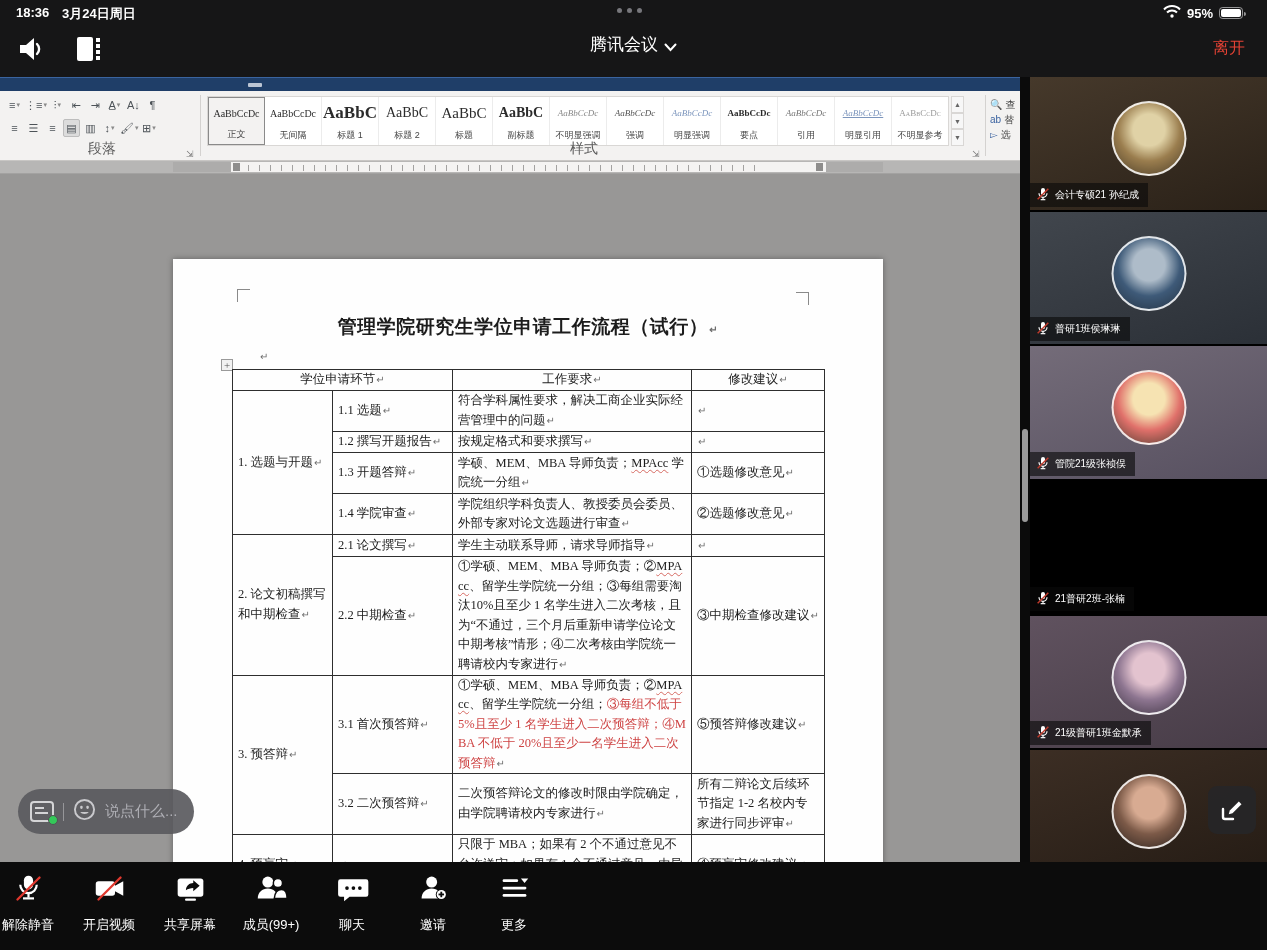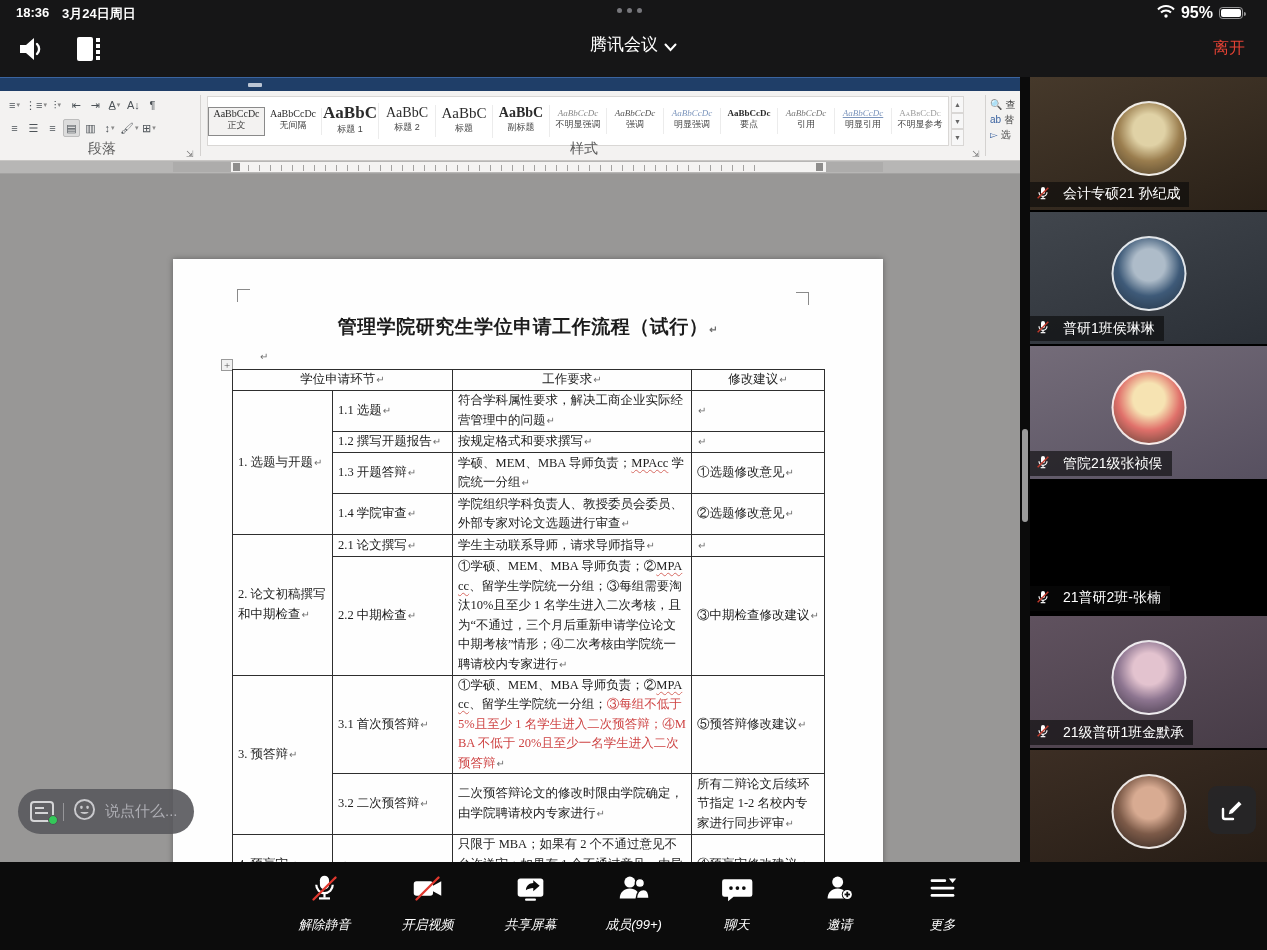--- a/index.html
+++ b/index.html
@@ -6,21 +6,21 @@
   html,body { width:1267px; height:950px; overflow:hidden; background:#000;
     font-family:"Liberation Sans", sans-serif; -webkit-font-smoothing:antialiased; }
 
   
   #header { position:absolute; left:0; top:0; width:1267px; height:77px; background:#161617; color:#fff;padding-left:43px; }
   #status-time { position:absolute; left:16px; top:5px; font-size:13px; font-weight:bold; }
   #status-date { position:absolute; left:62px; top:5px; font-size:13px; font-weight:bold; }
   #home-dots { position:absolute; left:617px; top:8px; display:flex; gap:5px; }
   #home-dots i { width:5px; height:5px; border-radius:50%; background:#77777c; }
   #status-right { position:absolute; right:24px; top:4px; display:flex; align-items:center; gap:6px; }
-  #battery-pct { font-size:16px; font-weight:bold; }
+  #battery-pct { font-size:13px; font-weight:bold; }
   .batt { position:relative; width:24px; height:12px; border:1px solid rgba(255,255,255,.55); border-radius:3.5px; }
   .batt i { position:absolute; left:1px; top:1px; bottom:1px; width:20px; background:#fff; border-radius:2px; }
   .batt em { position:absolute; right:-4px; top:3.5px; width:2px; height:4px; background:rgba(255,255,255,.55); border-radius:0 2px 2px 0; }
   #spk-btn { position:absolute; left:16px; top:33px; width:34px; height:34px; }
   #layout-btn { position:absolute; left:72px; top:33px; width:34px; height:34px; }
   #meeting-title { position:absolute; left:0; right:0; top:33px; text-align:center; font-size:17px; color:#fff; }
   #meeting-title svg { vertical-align:-2px; margin-left:6px; }
   #meeting-timer { position:absolute; left:0; right:0; top:56px; text-align:center; font-size:13px; color:#e3e3e6; }
   #leave-btn { position:absolute; right:22px; top:38px; font-size:16px; color:#e34234; }
 
@@ -32,21 +32,21 @@
   .rib-group-label { position:absolute; bottom:2px; font-size:14px; color:#5a5a5a; }
   .launcher { position:absolute; bottom:1px; font-size:9px; color:#7a7a7a; }
   #para-icons { position:absolute; left:6px; top:5px; width:190px; }
   #para-icons .row { display:flex; gap:2px; margin-bottom:5px; }
   .ric { min-width:17px; height:18px; display:flex; align-items:center; justify-content:center;
     font-size:11px; color:#4d5358; border-radius:2px; }
   .ric.sel { background:#dcdcdc; border:1px solid #bdbdbd; }
   .ric small { font-size:7px; color:#8a8a8a; margin-left:1px; }
   #rib-vsep1 { position:absolute; left:200px; top:4px; bottom:4px; width:1px; background:#d4d2d0; }
   #style-gallery { position:absolute; left:207px; top:5px; width:742px; height:50px; background:#fff;
-    border:1px solid #d9d7d5; display:flex; overflow:hidden;align-items:center; }
+    border:1px solid #d9d7d5; display:flex; overflow:hidden; }
   .style-card { width:57px; flex:0 0 57px; border-right:1px solid #ececec; position:relative;
     display:flex; flex-direction:column; align-items:center; justify-content:flex-end; padding-bottom:3px; cursor:default; overflow:hidden; }
   .style-card.selected { border:1px solid #8a8a8a; background:#f3f2f1; }
   .style-prev { flex:1; display:flex; align-items:center; justify-content:center; width:100%;
     font-family:"Liberation Serif", serif; color:#2b2b2b; white-space:nowrap; overflow:hidden; }
   .style-lbl { font-size:9px; color:#444; white-space:nowrap; }
   .sp-normal{font-size:10px;} .sp-h1{font-size:17px; font-weight:bold;} .sp-h2{font-size:14px;}
   .sp-title{font-size:15px;} .sp-subtitle{font-size:14px; font-weight:bold;}
   .sp-subtle-em{font-size:9px; font-style:italic; color:#8a8a8a;}
   .sp-em{font-size:9px; font-style:italic; color:#555;}
@@ -95,28 +95,28 @@
   #strip { position:absolute; left:1020px; top:77px; width:10px; height:785px; background:#0b0b0b; }
   #scrollbar { position:absolute; left:2px; top:352px; width:6px; height:93px; background:#9a9a9a; border-radius:3px; }
 
   
   #sidebar { position:absolute; left:1030px; top:77px; width:237px; height:785px; overflow:hidden; background:#000; }
   .tile { position:relative; width:237px; height:134.7px; border-bottom:2px solid #000; overflow:hidden; }
   .avatar { position:absolute; left:50%; top:24px; transform:translateX(-50%); width:75px; height:75px;
     border-radius:50%; border:2px solid rgba(255,255,255,.85); }
   .avatar.txt { width:84px; height:84px; border:none; top:20px; display:flex; align-items:center;
     justify-content:center; color:#fff; font-size:22px; letter-spacing:1px; }
-  .name-pill { position:absolute; left:0; bottom:3px; display:flex; align-items:center; gap:12px;
-    background:rgba(10,10,10,.62); color:#fff; font-size:14px; padding:3px 9px 3px 5px; max-width:230px; white-space:nowrap;text-align:center; }
+  .name-pill { position:absolute; left:0; bottom:3px; display:flex; align-items:center; gap:4px;
+    background:rgba(10,10,10,.62); color:#fff; font-size:10px; padding:3px 9px 3px 5px; max-width:230px; white-space:nowrap;text-align:center; }
   .annot-btn { position:absolute; right:11px; top:36px; width:48px; height:48px; border-radius:9px;
     background:rgba(38,38,40,.88); display:flex; align-items:center; justify-content:center; }
 
   
   #bottombar { position:absolute; left:0; top:862px; width:1267px; height:88px; background:#0c0c0c; }
-  #bb-items { position:absolute; left:0; right:0; top:10px; display:flex; justify-content:center; gap:47px;font-style:italic; }
+  #bb-items { position:absolute; left:0; right:0; top:10px; display:flex; gap:25px; }
   .bb-item { width:56px; display:flex; flex-direction:column; align-items:center; gap:7px; color:#fff; }
   .bb-item .lbl { font-size:13px; white-space:nowrap; }
 
   
   #chat-pill { position:absolute; left:18px; top:789px; height:45px; border-radius:23px;
     background:rgba(90,90,94,.92); display:flex; align-items:center; padding:0 16px 0 12px; gap:9px; }
   #chat-pill .vdiv { width:1px; height:18px; background:rgba(255,255,255,.35); }
   #chat-placeholder { color:#aeaeb4; font-size:15px; }
   .kb-icon { position:relative; width:24px; height:21px; }
   .kb-icon .frame { position:absolute; inset:0; border:2px solid #d4d4d6; border-radius:4px; }

